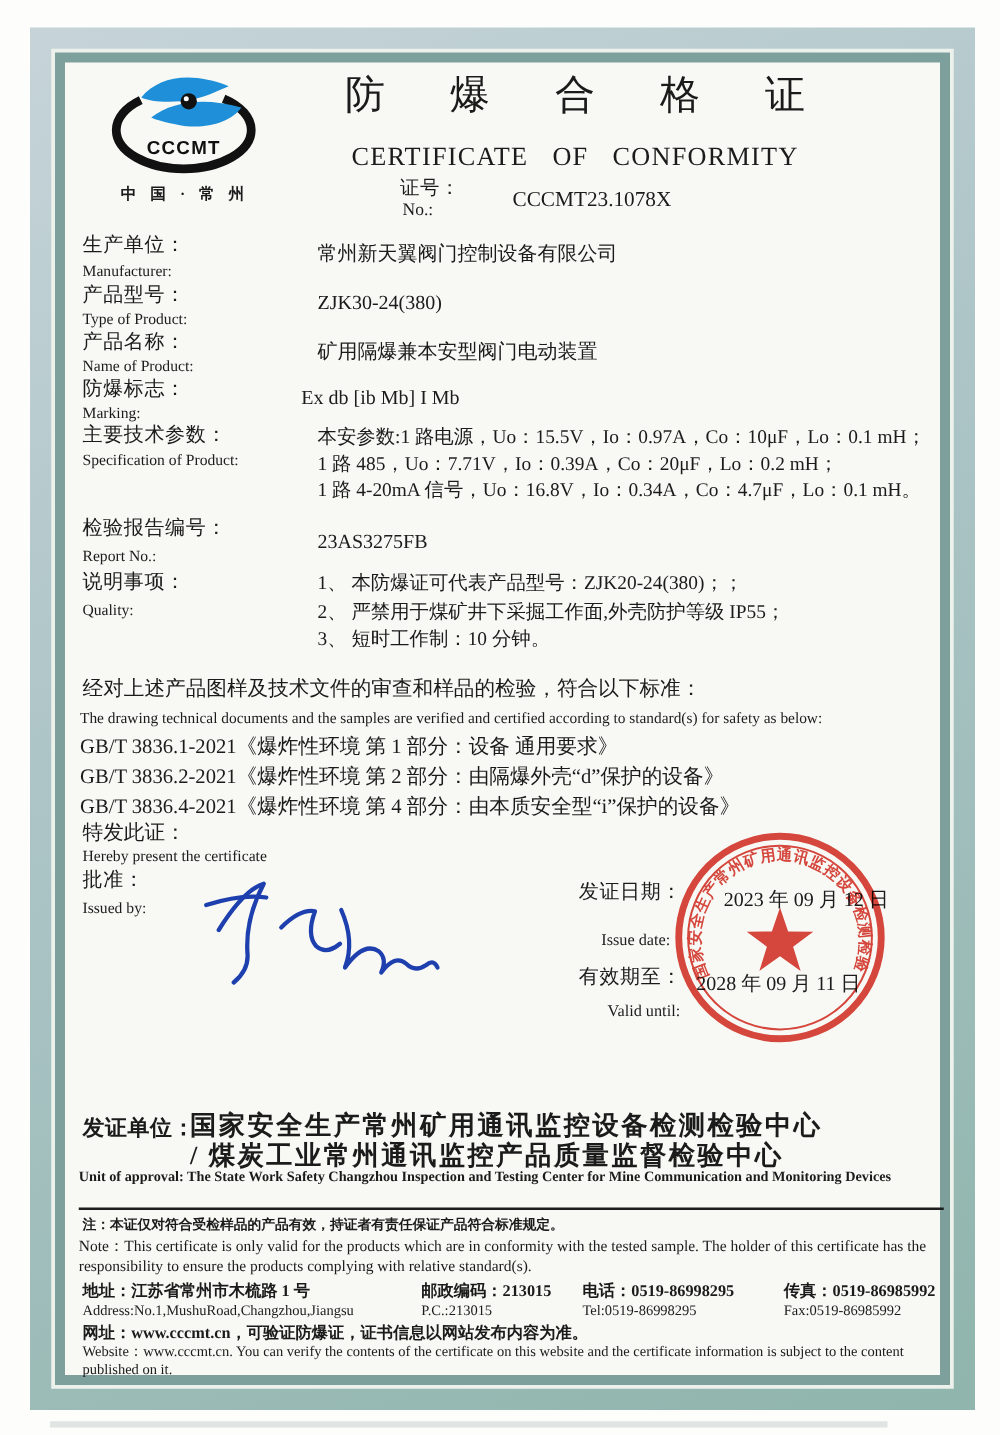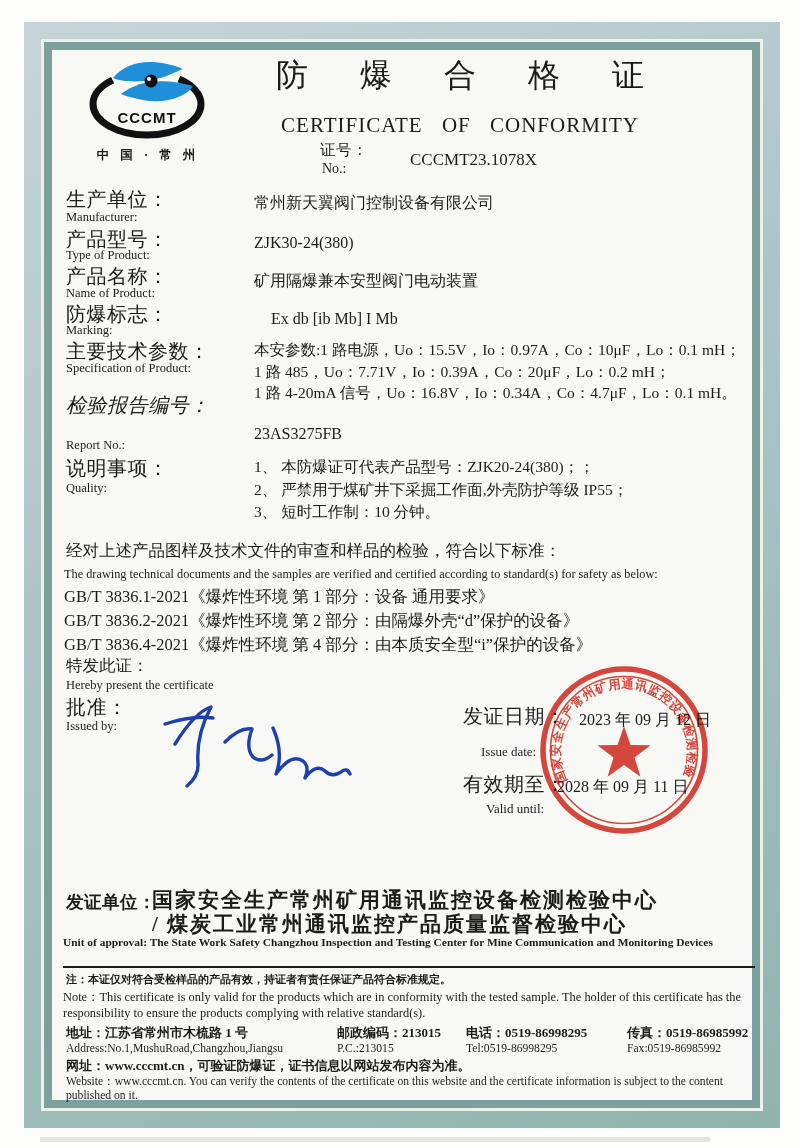--- a/index.html
+++ b/index.html
@@ -13,21 +13,21 @@
   
   .band-outer{position:absolute;left:24px;top:22px;right:20px;bottom:20px;
     background:linear-gradient(155deg,#c6d4d8 0%,#aec5c8 40%,#8fb5ac 100%);}
   .band-line{position:absolute;inset:17px;background:#edf1ec;}
   .band-inner{position:absolute;inset:3px;background:#7da09c;}
   .paper{position:absolute;inset:8px;background:#f8f9f4;}
   .scan-shadow{position:absolute;left:40px;right:90px;top:1137px;height:5px;background:#e0e4e3;}
   
   .title-cn{font-size:32px;letter-spacing:22px;text-indent:22px;text-align:center;white-space:nowrap;}
   .title-en{font-size:21px;word-spacing:13px;letter-spacing:1px;text-align:center;white-space:nowrap;}
-  .lblcn{font-size:20px;letter-spacing:0.5px;white-space:nowrap;}
+  .lblcn{font-size:16px;letter-spacing:0.5px;white-space:nowrap;}
   .lblen{font-size:12.5px;white-space:nowrap;}
   .val{font-size:16px;white-space:nowrap;}
   .mono-lines div{font-size:15.5px;line-height:21.5px;white-space:nowrap;}
   .std-cn{font-size:16.5px;white-space:nowrap;}
   .std-en{font-size:12.3px;white-space:nowrap;}
   .issuer-cn{font-weight:bold;font-size:21px;letter-spacing:2px;white-space:nowrap;}
   .issuer-en{font-weight:bold;font-size:11.4px;white-space:nowrap;}
   .foot-cn{font-weight:bold;font-size:13px;white-space:nowrap;}
   .foot-en{font-size:11.6px;white-space:nowrap;}
   .note-en{font-size:12.4px;line-height:16px;}
@@ -73,31 +73,31 @@
   <div class="abs lblcn" style="left:66px;top:226px;">产品型号：</div>
   <div class="abs lblen" style="left:66px;top:248px;">Type of Product:</div>
   <div class="abs val" style="left:254px;top:234px;">ZJK30-24(380)</div>
 
   <div class="abs lblcn" style="left:66px;top:263px;">产品名称：</div>
   <div class="abs lblen" style="left:66px;top:286px;">Name of Product:</div>
   <div class="abs val" style="left:254px;top:271px;">矿用隔爆兼本安型阀门电动装置</div>
 
   <div class="abs lblcn" style="left:66px;top:301px;">防爆标志：</div>
   <div class="abs lblen" style="left:66px;top:323px;">Marking:</div>
-  <div class="abs val" style="left:271px;top:310px;">Ex db [ib Mb] I Mb</div>
+  <div class="abs val" style="left:241px;top:310px;">Ex db [ib Mb] I Mb</div>
 
   <div class="abs lblcn" style="left:66px;top:338px;">主要技术参数：</div>
   <div class="abs lblen" style="left:66px;top:361px;">Specification of Product:</div>
   <div class="abs mono-lines" style="left:254px;top:339px;">
     <div>本安参数:1 路电源，Uo：15.5V，Io：0.97A，Co：10μF，Lo：0.1 mH；</div>
     <div>1 路 485，Uo：7.71V，Io：0.39A，Co：20μF，Lo：0.2 mH；</div>
     <div>1 路 4-20mA 信号，Uo：16.8V，Io：0.34A，Co：4.7μF，Lo：0.1 mH。</div>
   </div>
 
-  <div class="abs lblcn" style="left:66px;top:392px;font-style:italic;">检验报告编号：</div>
+  <div class="abs lblcn" style="left:66px;top:412px;">检验报告编号：</div>
   <div class="abs lblen" style="left:66px;top:438px;">Report No.:</div>
   <div class="abs val" style="left:254px;top:425px;">23AS3275FB</div>
 
   <div class="abs lblcn" style="left:66px;top:455px;">说明事项：</div>
   <div class="abs lblen" style="left:66px;top:481px;">Quality:</div>
   <div class="abs mono-lines" style="left:254px;top:456px;">
     <div style="line-height:22.5px;">1、 本防爆证可代表产品型号：ZJK20-24(380)；；</div>
     <div style="line-height:22.5px;">2、 严禁用于煤矿井下采掘工作面,外壳防护等级 IP55；</div>
     <div style="line-height:22.5px;">3、 短时工作制：10 分钟。</div>
   </div>

